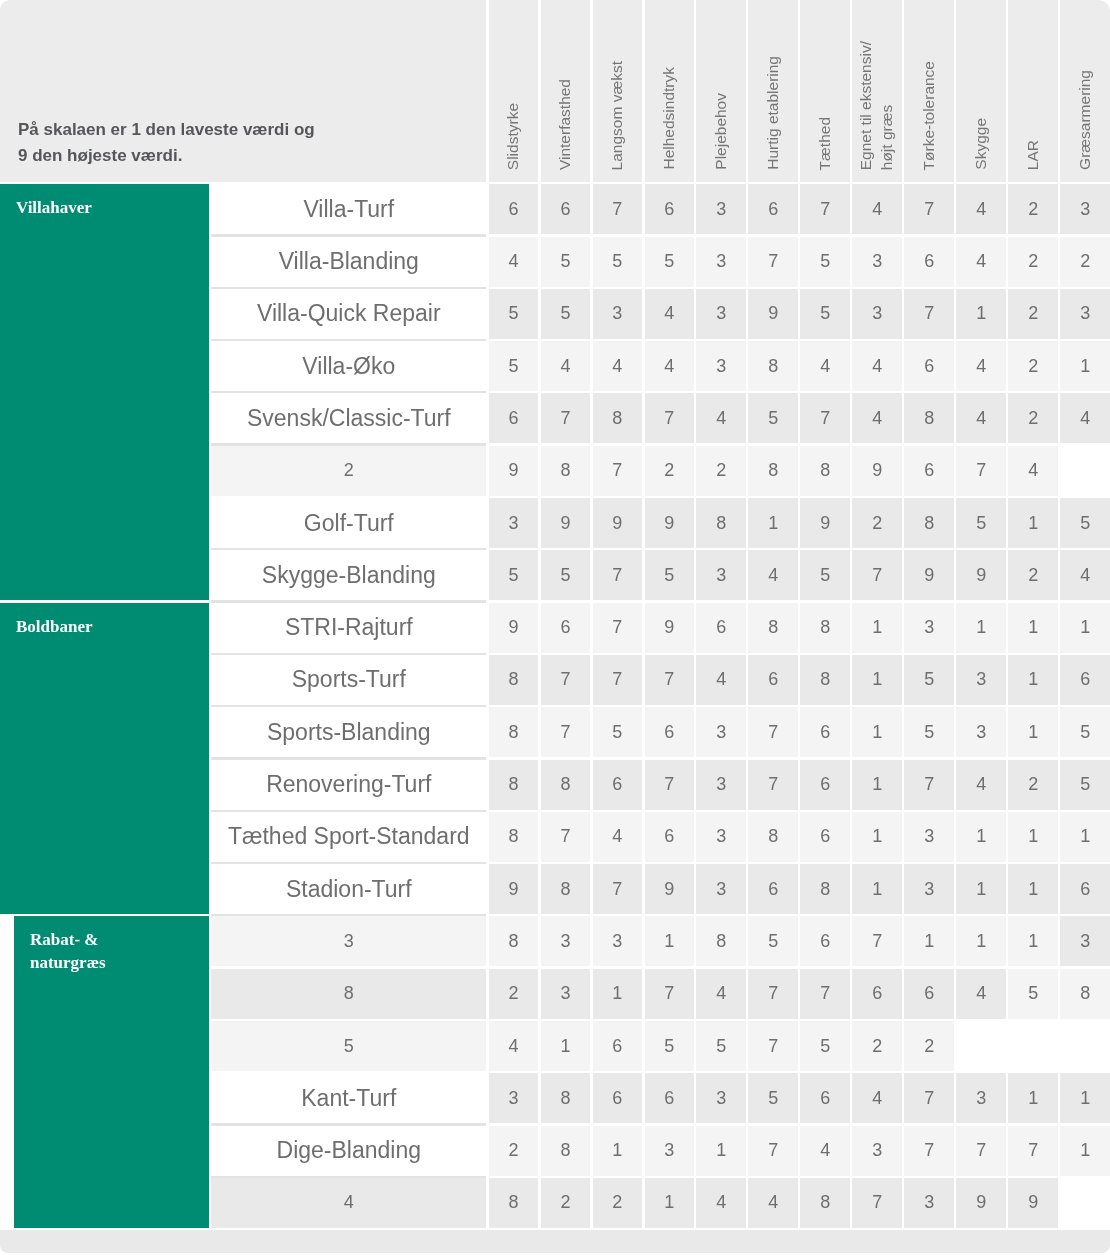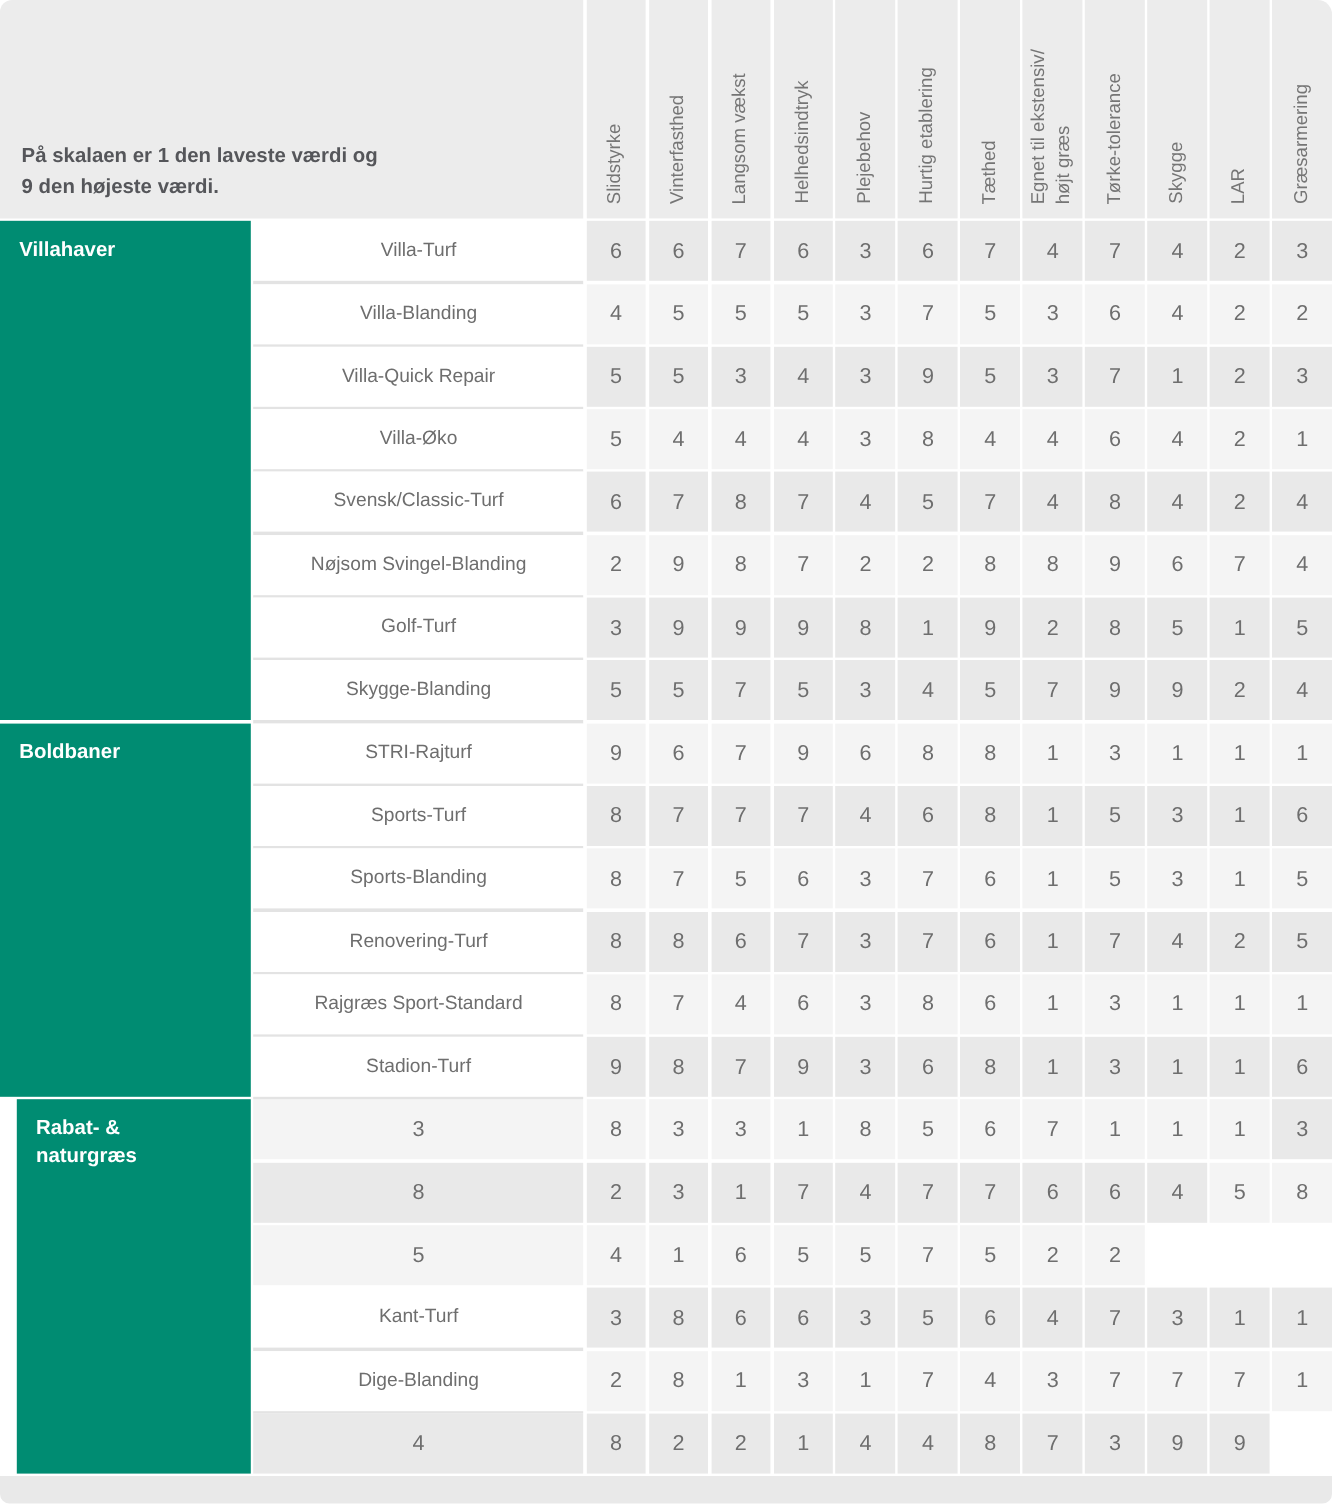--- a/index.html
+++ b/index.html
@@ -37,26 +37,27 @@
     font-size:15.5px; color:#757575; line-height:1.35;
     white-space:pre-line;
   }
   .section-block {
     grid-column:1;
     background:#008C72;
     color:#ffffff;
     padding:13px 16px;
     font-size:17px; font-weight:bold; line-height:1.35;
     white-space:pre-line;
+    font-family:Liberation Serif, serif;
   }
   .name-cell {
     grid-column:2;
     background:#ffffff;
     display:flex; align-items:center; justify-content:center;
-    font-size:16px; color:#6e6e6e;
+    font-size:23px; color:#6e6e6e;
     position:relative;
   }
   .name-cell::after {
     content:""; position:absolute; left:0; right:0; bottom:-2.3px;
     height:2.3px; background:#e3e3e3;
   }
   .name-cell.no-sep::after { display:none; }
   .vcell {
     display:flex; align-items:center; justify-content:center;
     font-size:18px; color:#6e6e6e;
@@ -177,21 +178,20 @@
       <div class="vcell d">8</div>
       <div class="vcell d">7</div>
       <div class="vcell d">4</div>
       <div class="vcell d">5</div>
       <div class="vcell d">7</div>
       <div class="vcell d">4</div>
       <div class="vcell d">8</div>
       <div class="vcell d">4</div>
       <div class="vcell d">2</div>
       <div class="vcell d">4</div>
-      <div class="name-cell">Nøjsom Svingel-Blanding</div>
       <div class="vcell l">2</div>
       <div class="vcell l">9</div>
       <div class="vcell l">8</div>
       <div class="vcell l">7</div>
       <div class="vcell l">2</div>
       <div class="vcell l">2</div>
       <div class="vcell l">8</div>
       <div class="vcell l">8</div>
       <div class="vcell l">9</div>
       <div class="vcell l">6</div>
@@ -269,21 +269,21 @@
       <div class="vcell d">6</div>
       <div class="vcell d">7</div>
       <div class="vcell d">3</div>
       <div class="vcell d">7</div>
       <div class="vcell d">6</div>
       <div class="vcell d">1</div>
       <div class="vcell d">7</div>
       <div class="vcell d">4</div>
       <div class="vcell d">2</div>
       <div class="vcell d">5</div>
-      <div class="name-cell">Rajgræs Sport-Standard</div>
+      <div class="name-cell">Tæthed Sport-Standard</div>
       <div class="vcell l">8</div>
       <div class="vcell l">7</div>
       <div class="vcell l">4</div>
       <div class="vcell l">6</div>
       <div class="vcell l">3</div>
       <div class="vcell l">8</div>
       <div class="vcell l">6</div>
       <div class="vcell l">1</div>
       <div class="vcell l">3</div>
       <div class="vcell l">1</div>

